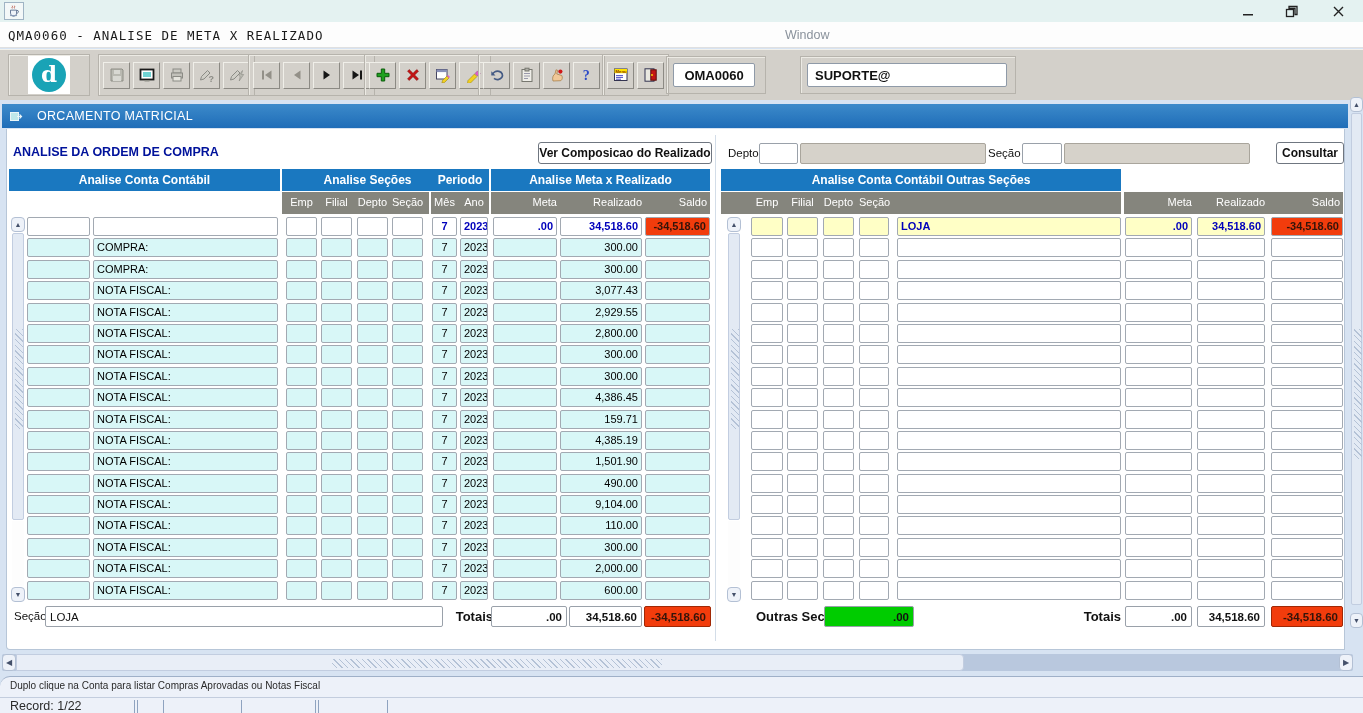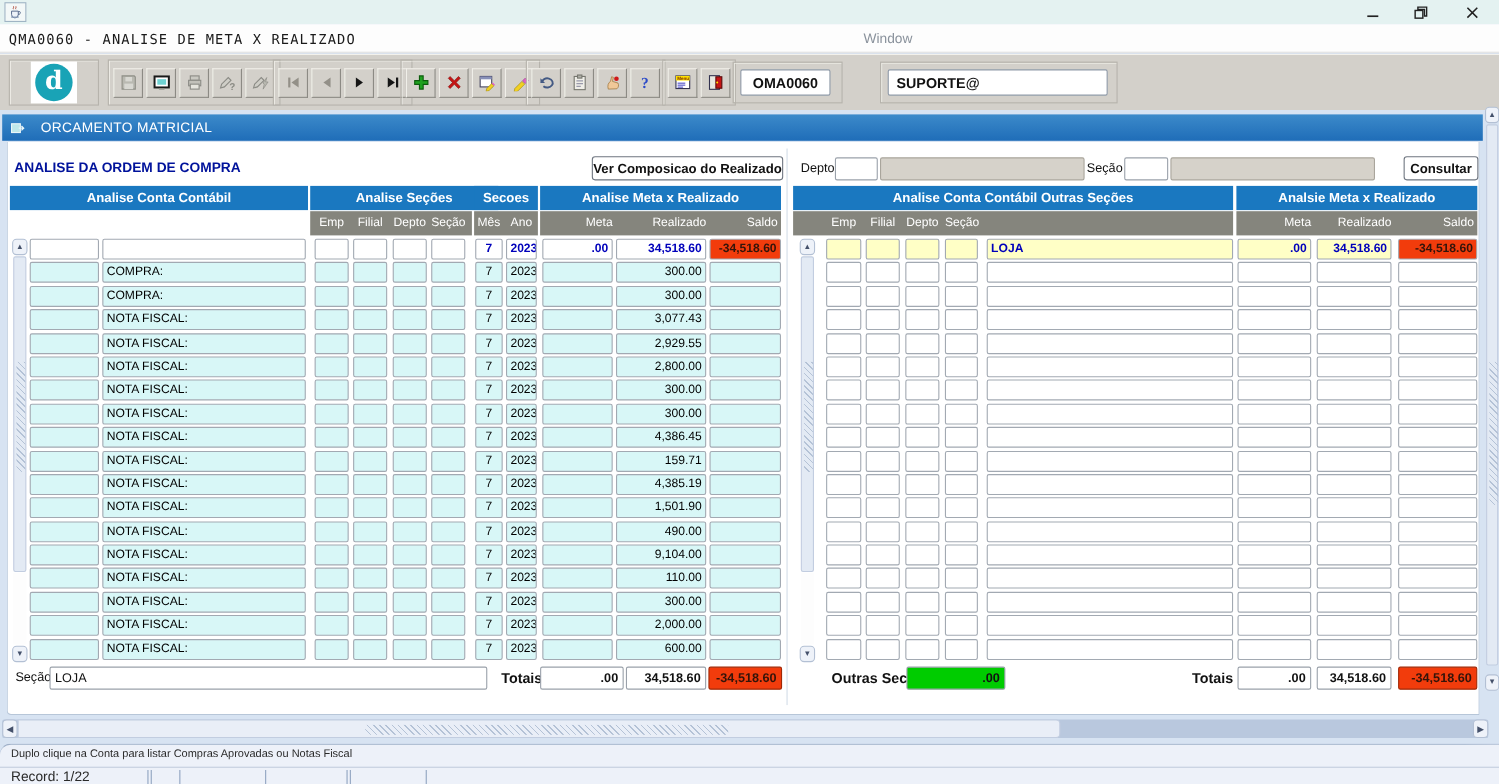--- a/index.html
+++ b/index.html
@@ -306,21 +306,21 @@
 </div>
 
 <div class="canvas">
   <div class="vdivider"></div>
 
   <div class="panel-title" style="left:6px;top:16px">ANALISE DA ORDEM DE COMPRA</div>
   <button class="pbutton" style="left:531px;top:13px;width:174px">Ver Composicao do Realizado</button>
 
   <div class="hdr-sec" style="left:2px;width:271px">Analise Conta Contábil</div>
   <div class="hdr-sec" style="left:275px;width:171px">Analise Seções</div>
-  <div class="hdr-sec" style="left:424px;width:58px">Secoes</div>
+  <div class="hdr-sec" style="left:424px;width:58px">Periodo</div>
   <div class="hdr-sec" style="left:484px;width:219px">Analise Meta x Realizado</div>
 
   <div class="sub-sec" style="left:275px;width:147px">
     <span class="collab ctr" style="left:4px;width:31px">Emp</span>
     <span class="collab ctr" style="left:39px;width:31px">Filial</span>
     <span class="collab ctr" style="left:75px;width:31px">Depto</span>
     <span class="collab ctr" style="left:110px;width:31px">Seção</span>
   </div>
   <div class="sub-sec" style="left:424px;width:58px">
     <span class="collab ctr" style="left:1px;width:25px">Mês</span>
@@ -587,21 +587,20 @@
 
   <span class="flabel" style="left:721px;top:18px">Depto</span>
   <div class="field" style="left:752px;top:14px;width:39px"></div>
   <div class="field dis" style="left:793px;top:14px;width:186px"></div>
   <span class="flabel" style="left:981px;top:18px">Seção</span>
   <div class="field" style="left:1015px;top:14px;width:40px"></div>
   <div class="field dis" style="left:1057px;top:14px;width:186px"></div>
   <button class="pbutton" style="left:1269px;top:13px;width:68px">Consultar</button>
 
   <div class="hdr-sec" style="left:714px;width:400px">Analise Conta Contábil Outras Seções</div>
-  <div class="hdr-sec" style="left:1117px;width:219px">Analsie Meta x Realizado</div>
 
   <div class="sub-sec" style="left:714px;width:400px">
     <span class="collab ctr" style="left:30px;width:32px">Emp</span>
     <span class="collab ctr" style="left:66px;width:31px">Filial</span>
     <span class="collab ctr" style="left:102px;width:31px">Depto</span>
     <span class="collab ctr" style="left:138px;width:30px">Seção</span>
   </div>
   <div class="sub-sec" style="left:1117px;width:219px">
     <span class="collab rgt" style="left:1px;width:67px">Meta</span>
     <span class="collab rgt" style="left:73px;width:68px">Realizado</span>

